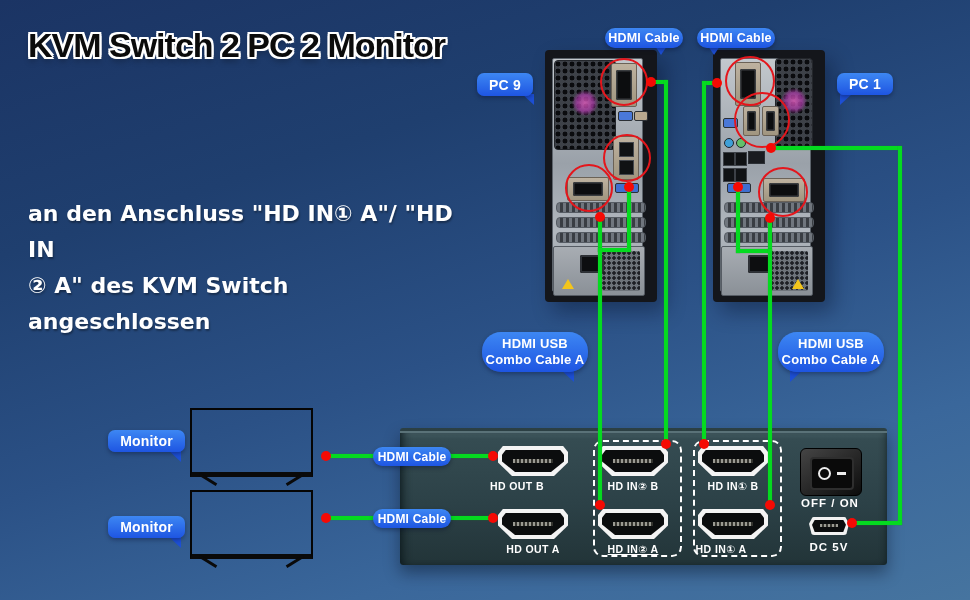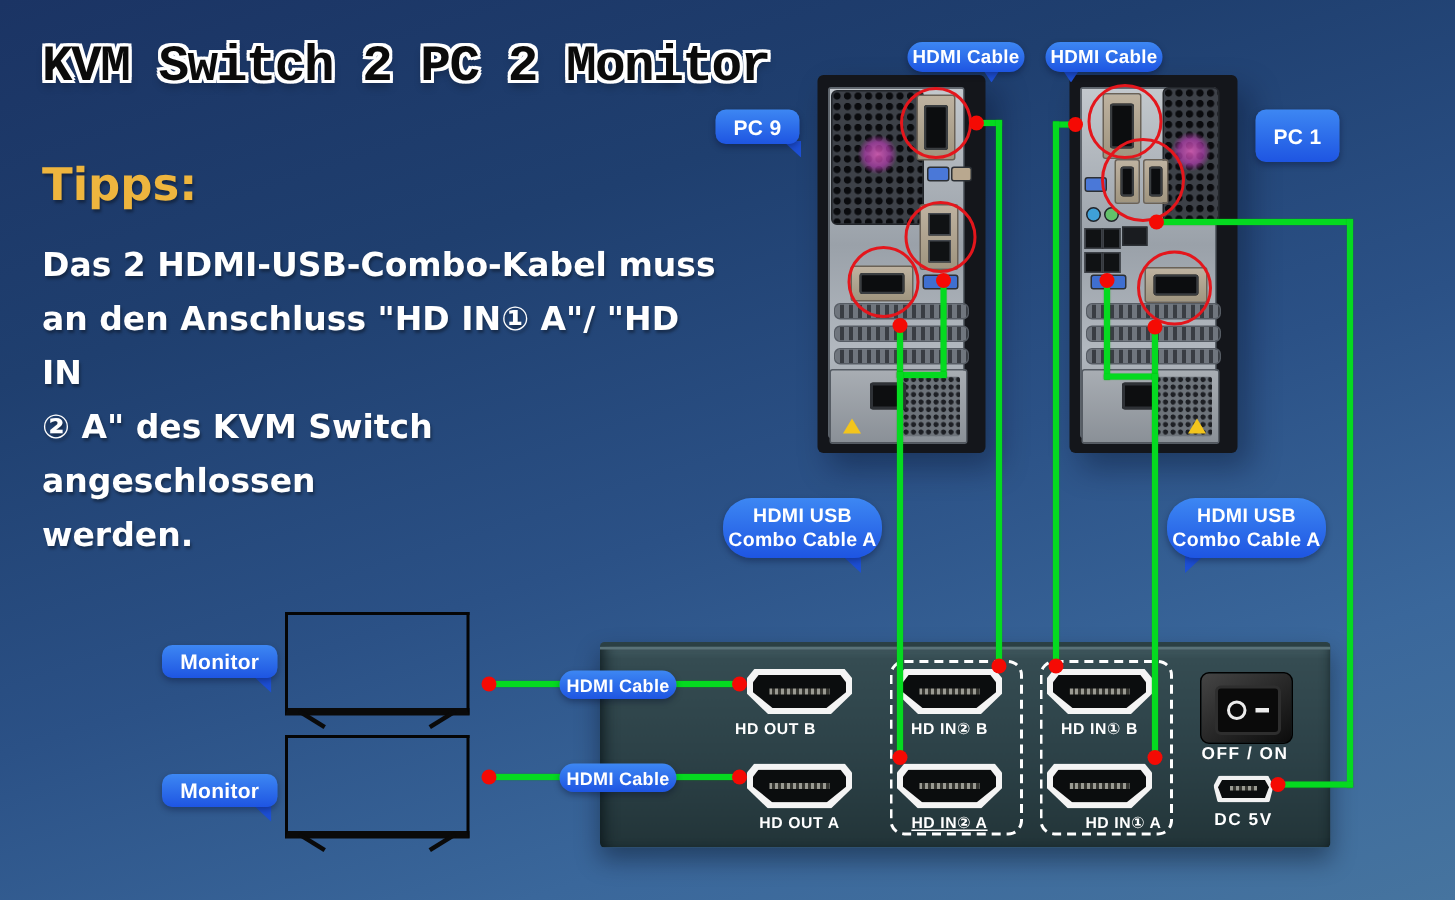--- a/index.html
+++ b/index.html
@@ -3,21 +3,21 @@
 <meta charset="utf-8">
 <style>
   html,body{margin:0;padding:0;}
   .stage{
     position:relative;width:970px;height:600px;overflow:hidden;
     background:linear-gradient(162deg,#1b3464 0%,#1f3f6f 28%,#2b5186 55%,#3a679b 78%,#46749f 100%);
     font-family:"Liberation Sans","DejaVu Sans",sans-serif;
   }
   
   .title{
-    position:absolute;left:28px;top:26px;font-family:Liberation Mono, monospace;
+    position:absolute;left:28px;top:26px;font-family:Liberation Sans, sans-serif;
     font-size:34px;font-weight:800;letter-spacing:-1px;color:#0b0b0b;white-space:nowrap;
     text-shadow:-2px -2px 0 #fff,2px -2px 0 #fff,-2px 2px 0 #fff,2px 2px 0 #fff,-2px 0 0 #fff,2px 0 0 #fff,0 -2px 0 #fff,0 2px 0 #fff,0 4px 6px rgba(0,0,0,.35);
   }
   .tips-heading{
     position:absolute;left:28px;top:106px;font-family:"DejaVu Sans",sans-serif;
     font-size:30px;font-weight:bold;color:#eeb53e;text-shadow:1px 2px 2px rgba(0,0,0,.35);
   }
   .tips-text{
     position:absolute;left:28px;top:160px;width:450px;font-family:"DejaVu Sans",sans-serif;
     font-size:22px;font-weight:bold;color:#fff;line-height:36px;text-shadow:1px 2px 2px rgba(0,0,0,.35);
@@ -93,26 +93,24 @@
   .wh{position:absolute;height:4px;background:#05da20;z-index:4;box-shadow:0 0 1px #0a0;}
   .wv{position:absolute;width:4px;background:#05da20;z-index:4;box-shadow:0 0 1px #0a0;}
   .node{position:absolute;width:10px;height:10px;border-radius:50%;background:#f50a04;z-index:5;}
 </style>
 </head>
 <body>
 
 <div class="stage">
 
   <div class="title">KVM Switch 2 PC 2 Monitor</div>
-  <div class="tips-heading">Tipps:</div>
   <div class="tips-text">
-    <span>Das 2 HDMI-USB-Combo-Kabel muss</span><br>
+    <br>
     <span>an den Anschluss "HD IN① A"/ "HD IN</span><br>
     <span>② A" des KVM Switch angeschlossen</span><br>
-    <span>werden.</span>
   </div>
 
   <div class="tower" style="left:545px;top:50px;">
     <div class="t-panel"></div>
     <div class="t-vent" style="left:9px;top:10px;width:60px;height:88px;">
       <div class="fanhub"></div>
     </div>
     <div class="io-plate" style="left:66px;top:13px;width:24px;height:42px;">
         <div class="hdmi-v"></div>
       </div>
@@ -214,21 +212,21 @@
     <div class="kvm-port" style="left:298px;top:78px;">
         <div class="kp-in"></div>
         <div class="kp-pins"></div>
       </div>
 
     <div class="port-label" style="left:72px;top:49px;">HD OUT B</div>
     <div class="port-label" style="left:188px;top:49px;">HD IN② B</div>
     <div class="port-label" style="left:288px;top:49px;">HD IN① B</div>
     <div class="port-label" style="left:88px;top:112px;">HD OUT A</div>
     <div class="port-label" style="left:188px;top:112px;text-decoration:underline;">HD IN② A</div>
-    <div class="port-label" style="left:304px;top:112px;">HD IN① A</div>
+    <div class="port-label" style="left:276px;top:112px;">HD IN① A</div>
 
     <div class="rocker">
       <div class="rocker-inner">
         <div class="rocker-o"></div>
         <div class="rocker-dash"></div>
       </div>
     </div>
     <div class="kvm-text" style="left:398px;top:66px;width:64px;text-align:center;">OFF / ON</div>
     <div class="dc-port">
         <div class="dc-in"></div>
@@ -280,21 +278,21 @@
 
   <div class="pill" style="left:605px;top:28px;width:78px;height:20px;">HDMI Cable</div>
   <div class="tail tail-d" style="left:655px;top:46px;width:12px;height:9px;"></div>
 
   <div class="pill" style="left:697px;top:28px;width:78px;height:20px;">HDMI Cable</div>
   <div class="tail tail-d" style="left:708px;top:46px;width:12px;height:9px;"></div>
 
   <div class="pill sq" style="left:477px;top:73px;width:56px;height:23px;">PC 9</div>
   <div class="tail tail-dr" style="left:522px;top:94px;width:12px;height:11px;"></div>
 
-  <div class="pill sq" style="left:837px;top:73px;width:56px;height:35px;">PC 1</div>
+  <div class="pill sq" style="left:837px;top:73px;width:56px;height:22px;">PC 1</div>
   <div class="tail tail-dl" style="left:840px;top:94px;width:12px;height:11px;"></div>
 
   <div class="pill two-line" style="left:482px;top:332px;width:106px;height:40px;">
     <span>HDMI USB</span>
     <span>Combo Cable A</span>
   </div>
   <div class="tail tail-dr" style="left:560px;top:369px;width:14px;height:13px;"></div>
 
   <div class="pill two-line" style="left:778px;top:332px;width:106px;height:40px;">
     <span>HDMI USB</span>

